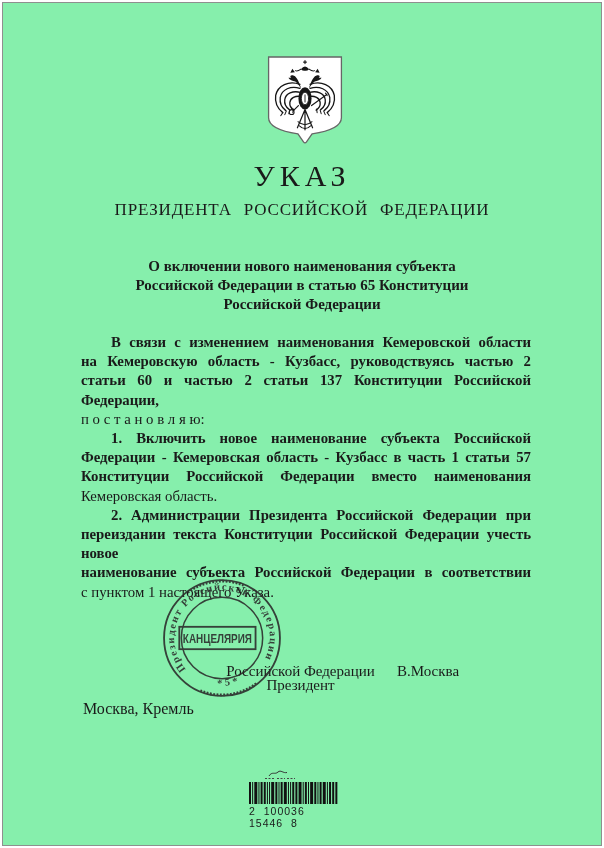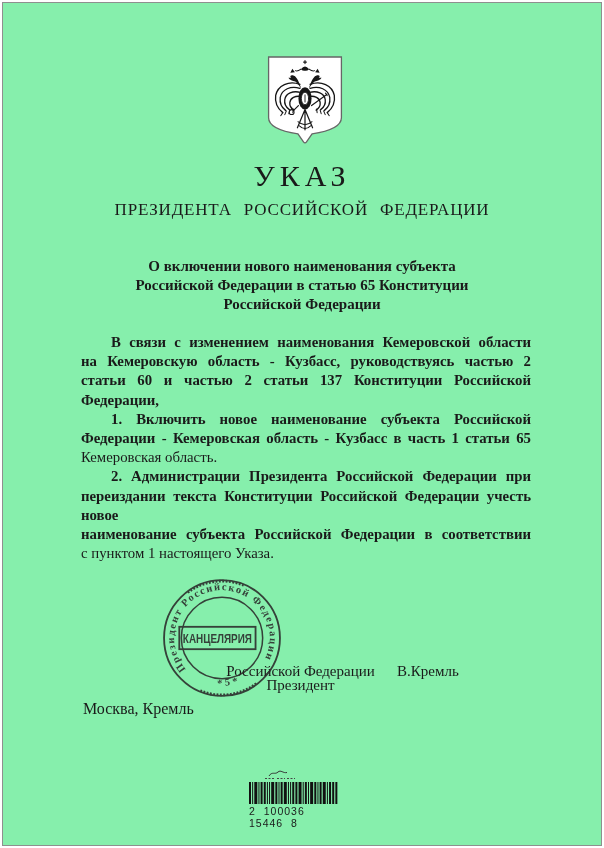--- a/index.html
+++ b/index.html
@@ -87,32 +87,34 @@
   <div class="doctitle">
     <div>О включении нового наименования субъекта</div>
     <div>Российской Федерации в статью 65 Конституции</div>
     <div>Российской Федерации</div>
   </div>
 
   <div class="bodytext">
     <div class="jline indent">В связи с изменением наименования Кемеровской области</div>
     <div class="jline">на Кемеровскую область - Кузбасс, руководствуясь частью 2</div>
     <div class="jline">статьи 60 и частью 2 статьи 137 Конституции Российской Федерации,</div>
+    <div class="jlast">п о с т а н о в л я ю:</div>
     <div class="jline indent">1. Включить новое наименование субъекта Российской</div>
-    <div class="jline">Федерации - Кемеровская область - Кузбасс в часть 1 статьи 65</div>
+    <div class="jline">Федерации - Кемеровская область - Кузбасс в часть 1 статьи 57</div>
+    <div class="jline">Конституции Российской Федерации вместо наименования</div>
     <div class="jlast">Кемеровская область.</div>
     <div class="jline indent">2. Администрации Президента Российской Федерации при</div>
     <div class="jline">переиздании текста Конституции Российской Федерации учесть новое</div>
     <div class="jline">наименование субъекта Российской Федерации в соответствии</div>
     <div class="jlast">с пунктом 1 настоящего Указа.</div>
   </div>
 
   <div class="sig-post1">Президент</div>
   <div class="sig-post2">Российской Федерации</div>
-  <div class="sig-name">В.Кремль</div>
+  <div class="sig-name">В.Москва</div>
 
   <svg class="stamp" viewBox="0 0 120 120">
     <g stroke="#2a2a2a" fill="none">
       <circle cx="60" cy="60" r="57" stroke-width="1.8"></circle>
       <circle cx="60" cy="60" r="40" stroke-width="1.5"></circle>
       <g transform="rotate(-7 60 60)">
         <path d="M32 11.5 A56 56 0 0 1 88 11.5" stroke-width="2.6" stroke-dasharray="1.8 1.5"></path>
         <path d="M88 108.5 A56 56 0 0 1 32 108.5" stroke-width="2.6" stroke-dasharray="1.8 1.5"></path>
         <path id="ringPath" d="M31.1 97 A47 47 0 1 1 88.9 97" fill="none" stroke="none"></path>
         <text font-family="Liberation Serif, DejaVu Serif, serif" font-size="10.2" font-weight="700" letter-spacing="1.5" fill="#2a2a2a" stroke="none">

